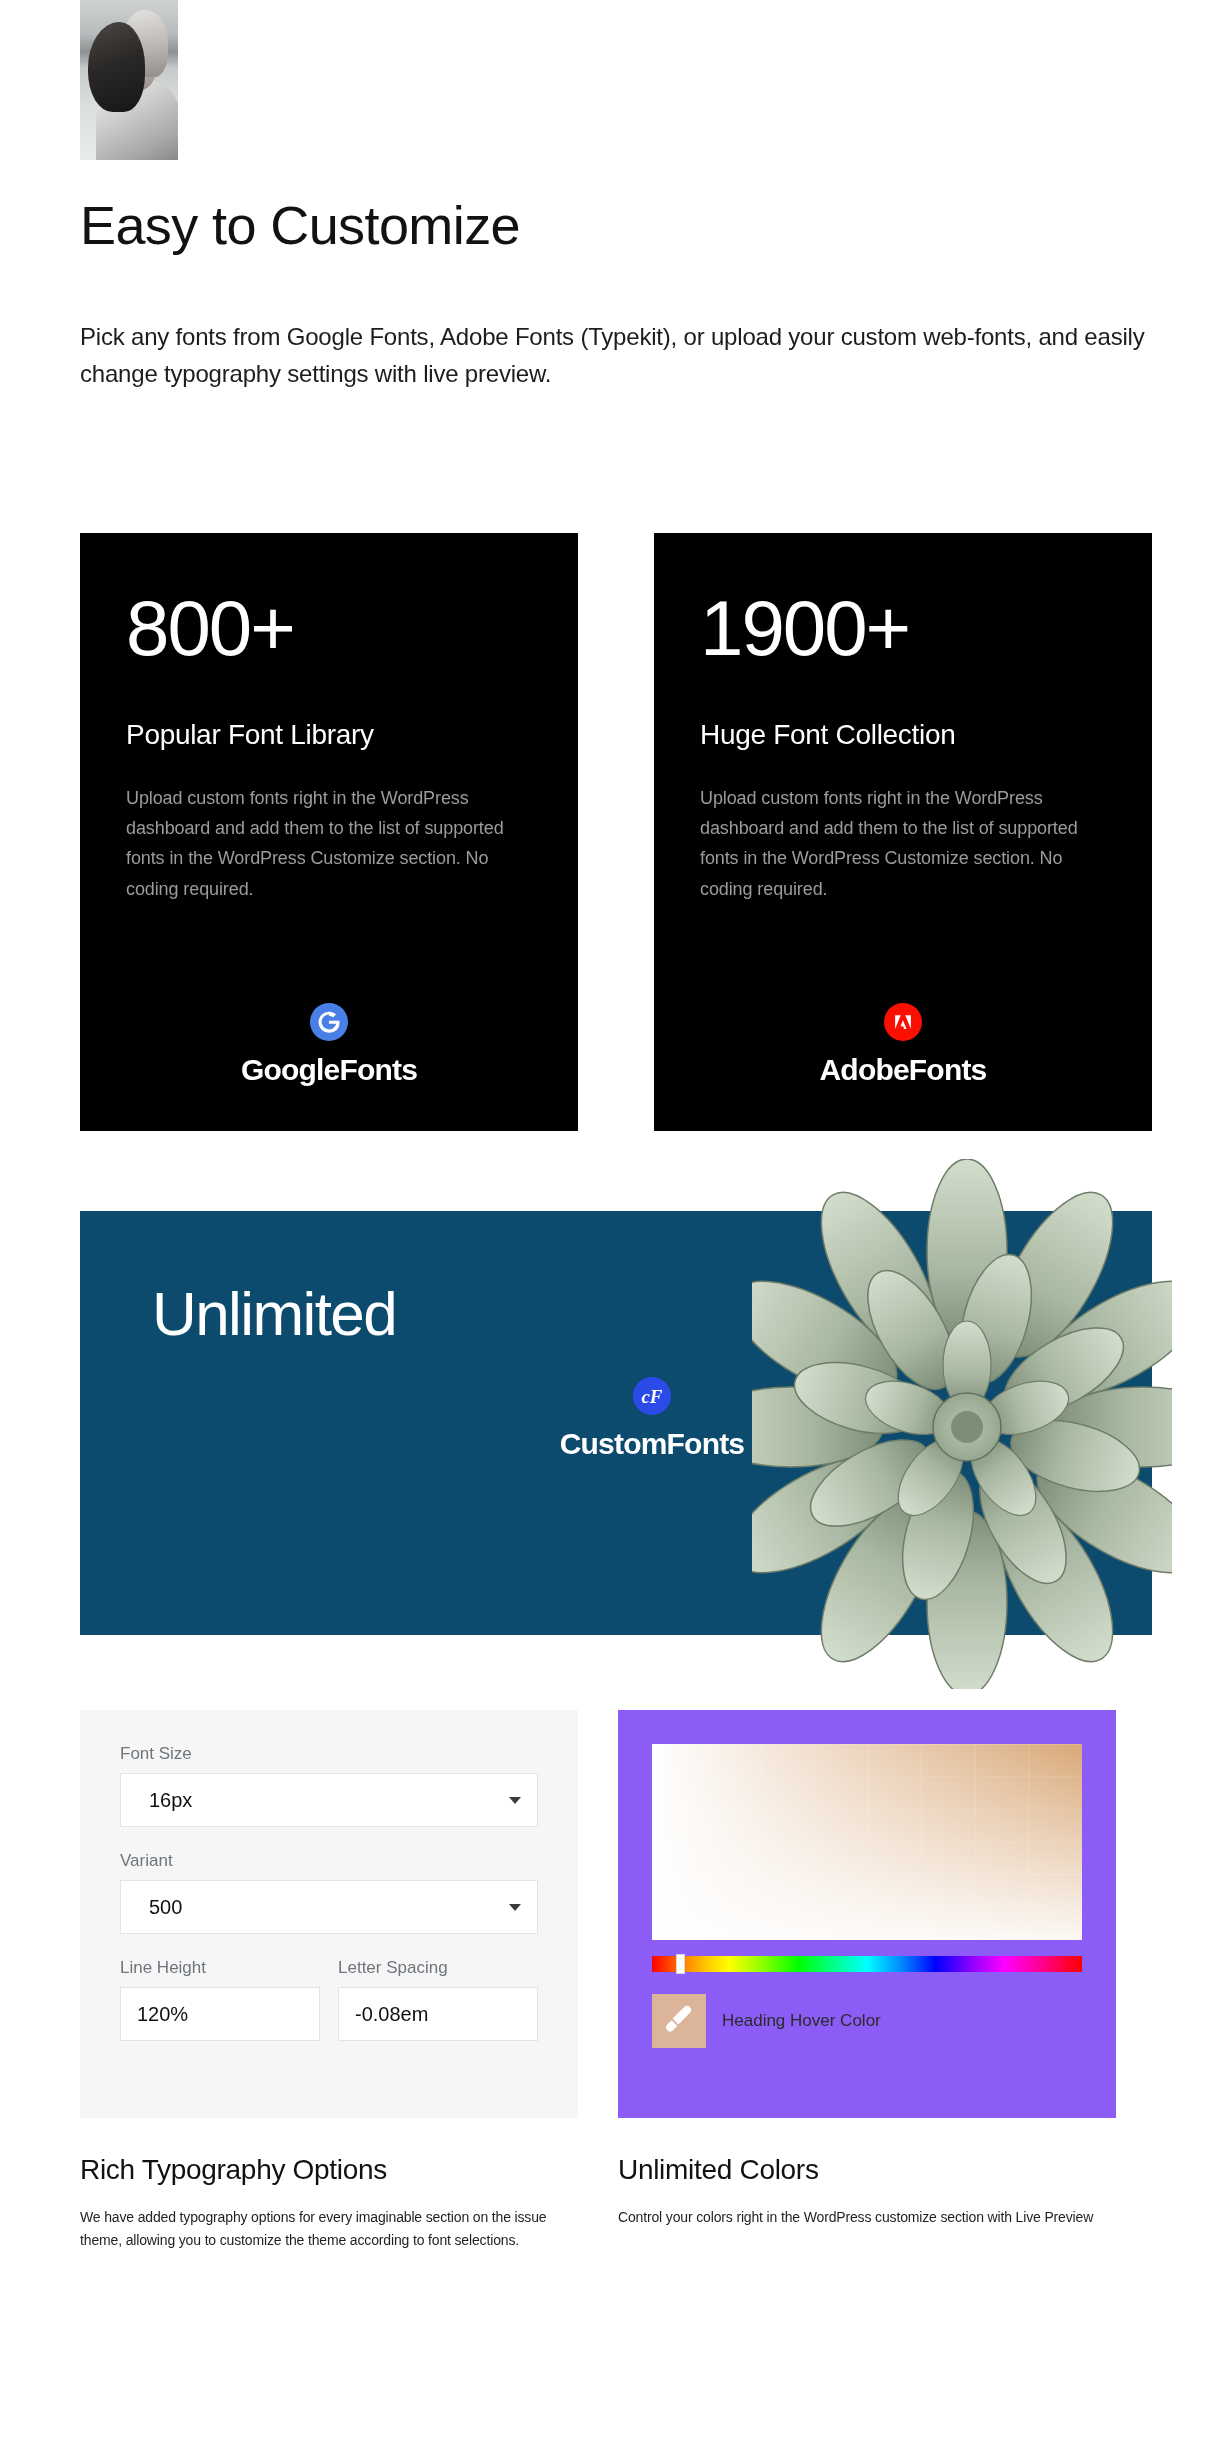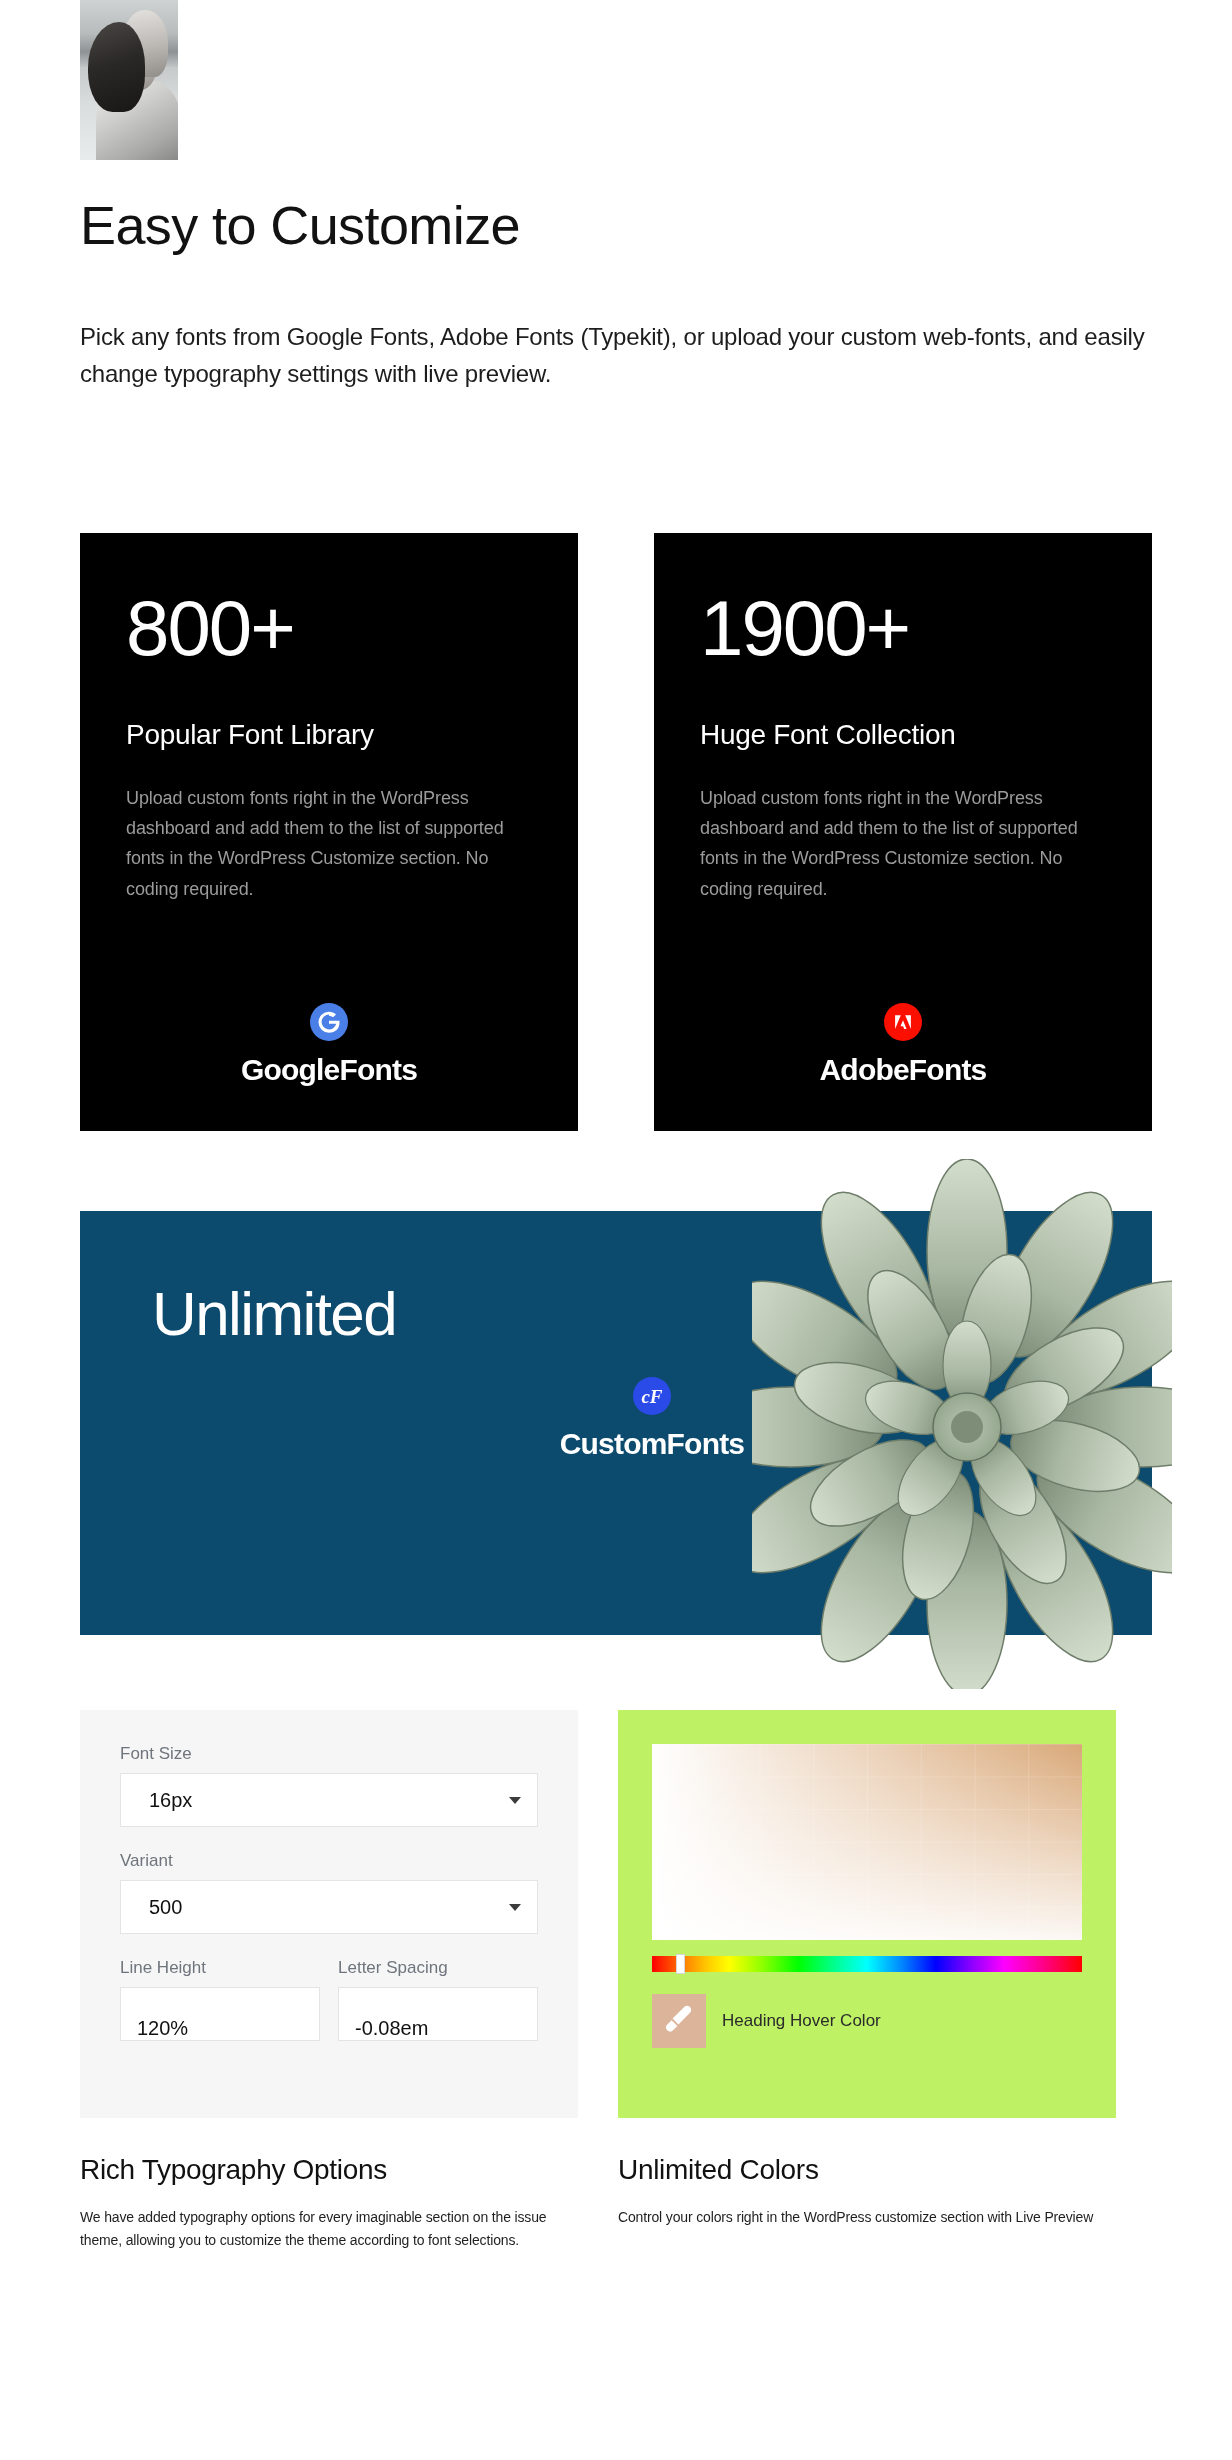--- a/index.html
+++ b/index.html
@@ -248,30 +248,30 @@
     border-right: 6px solid transparent;
     border-top: 7px solid #3c3c3c;
   }
   .two-up { display: flex; gap: 18px; }
   .two-up > div { flex: 1; }
   .text-box {
     background: #ffffff;
     border: 1px solid #e2e4e6;
     height: 54px;
     display: flex;
-    align-items: flex-end;
+    align-items: center;
     padding: 0 16px;
     font-size: 20px;
     color: #111111;
     box-sizing: border-box;
     font-weight: 500;
   }
 
   .color-panel {
-    background: #bef264;
+    background: #8b5cf6;
     box-sizing: border-box;
     height: 408px;
     padding: 34px 34px;
     display: flex;
     flex-direction: column;
   }
   .sat-area {
     height: 196px;
     width: 100%;
     position: relative;

